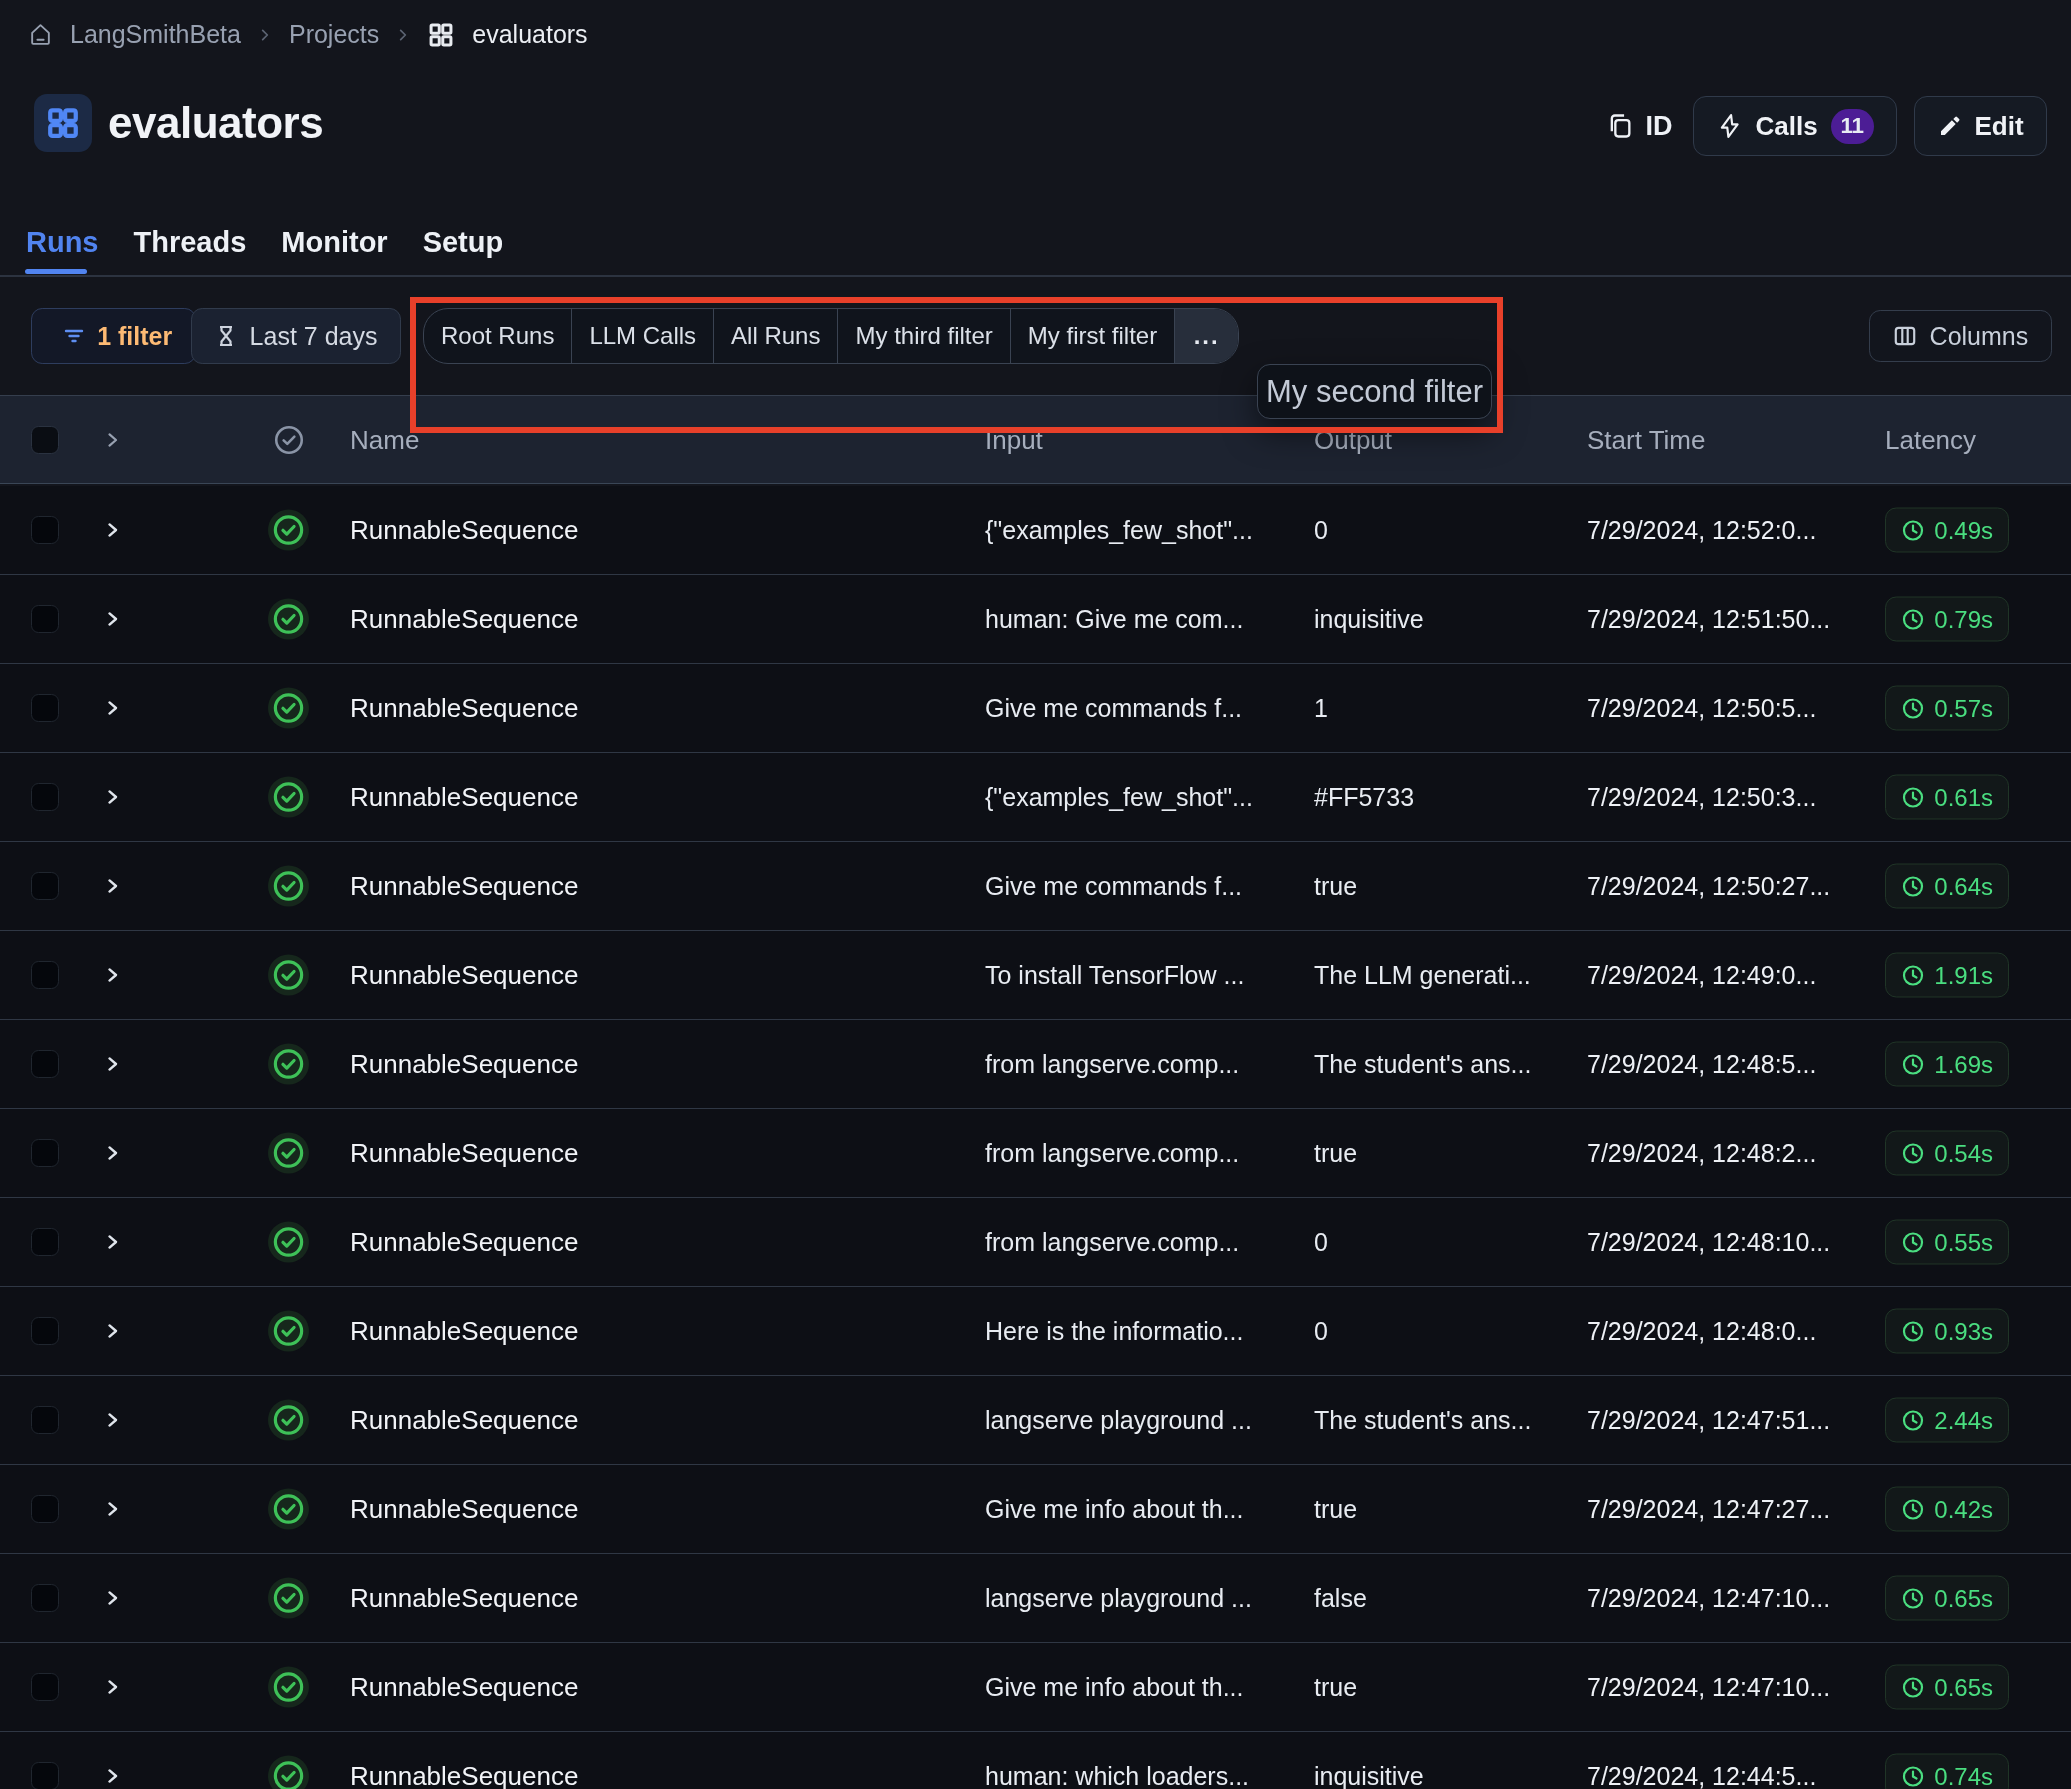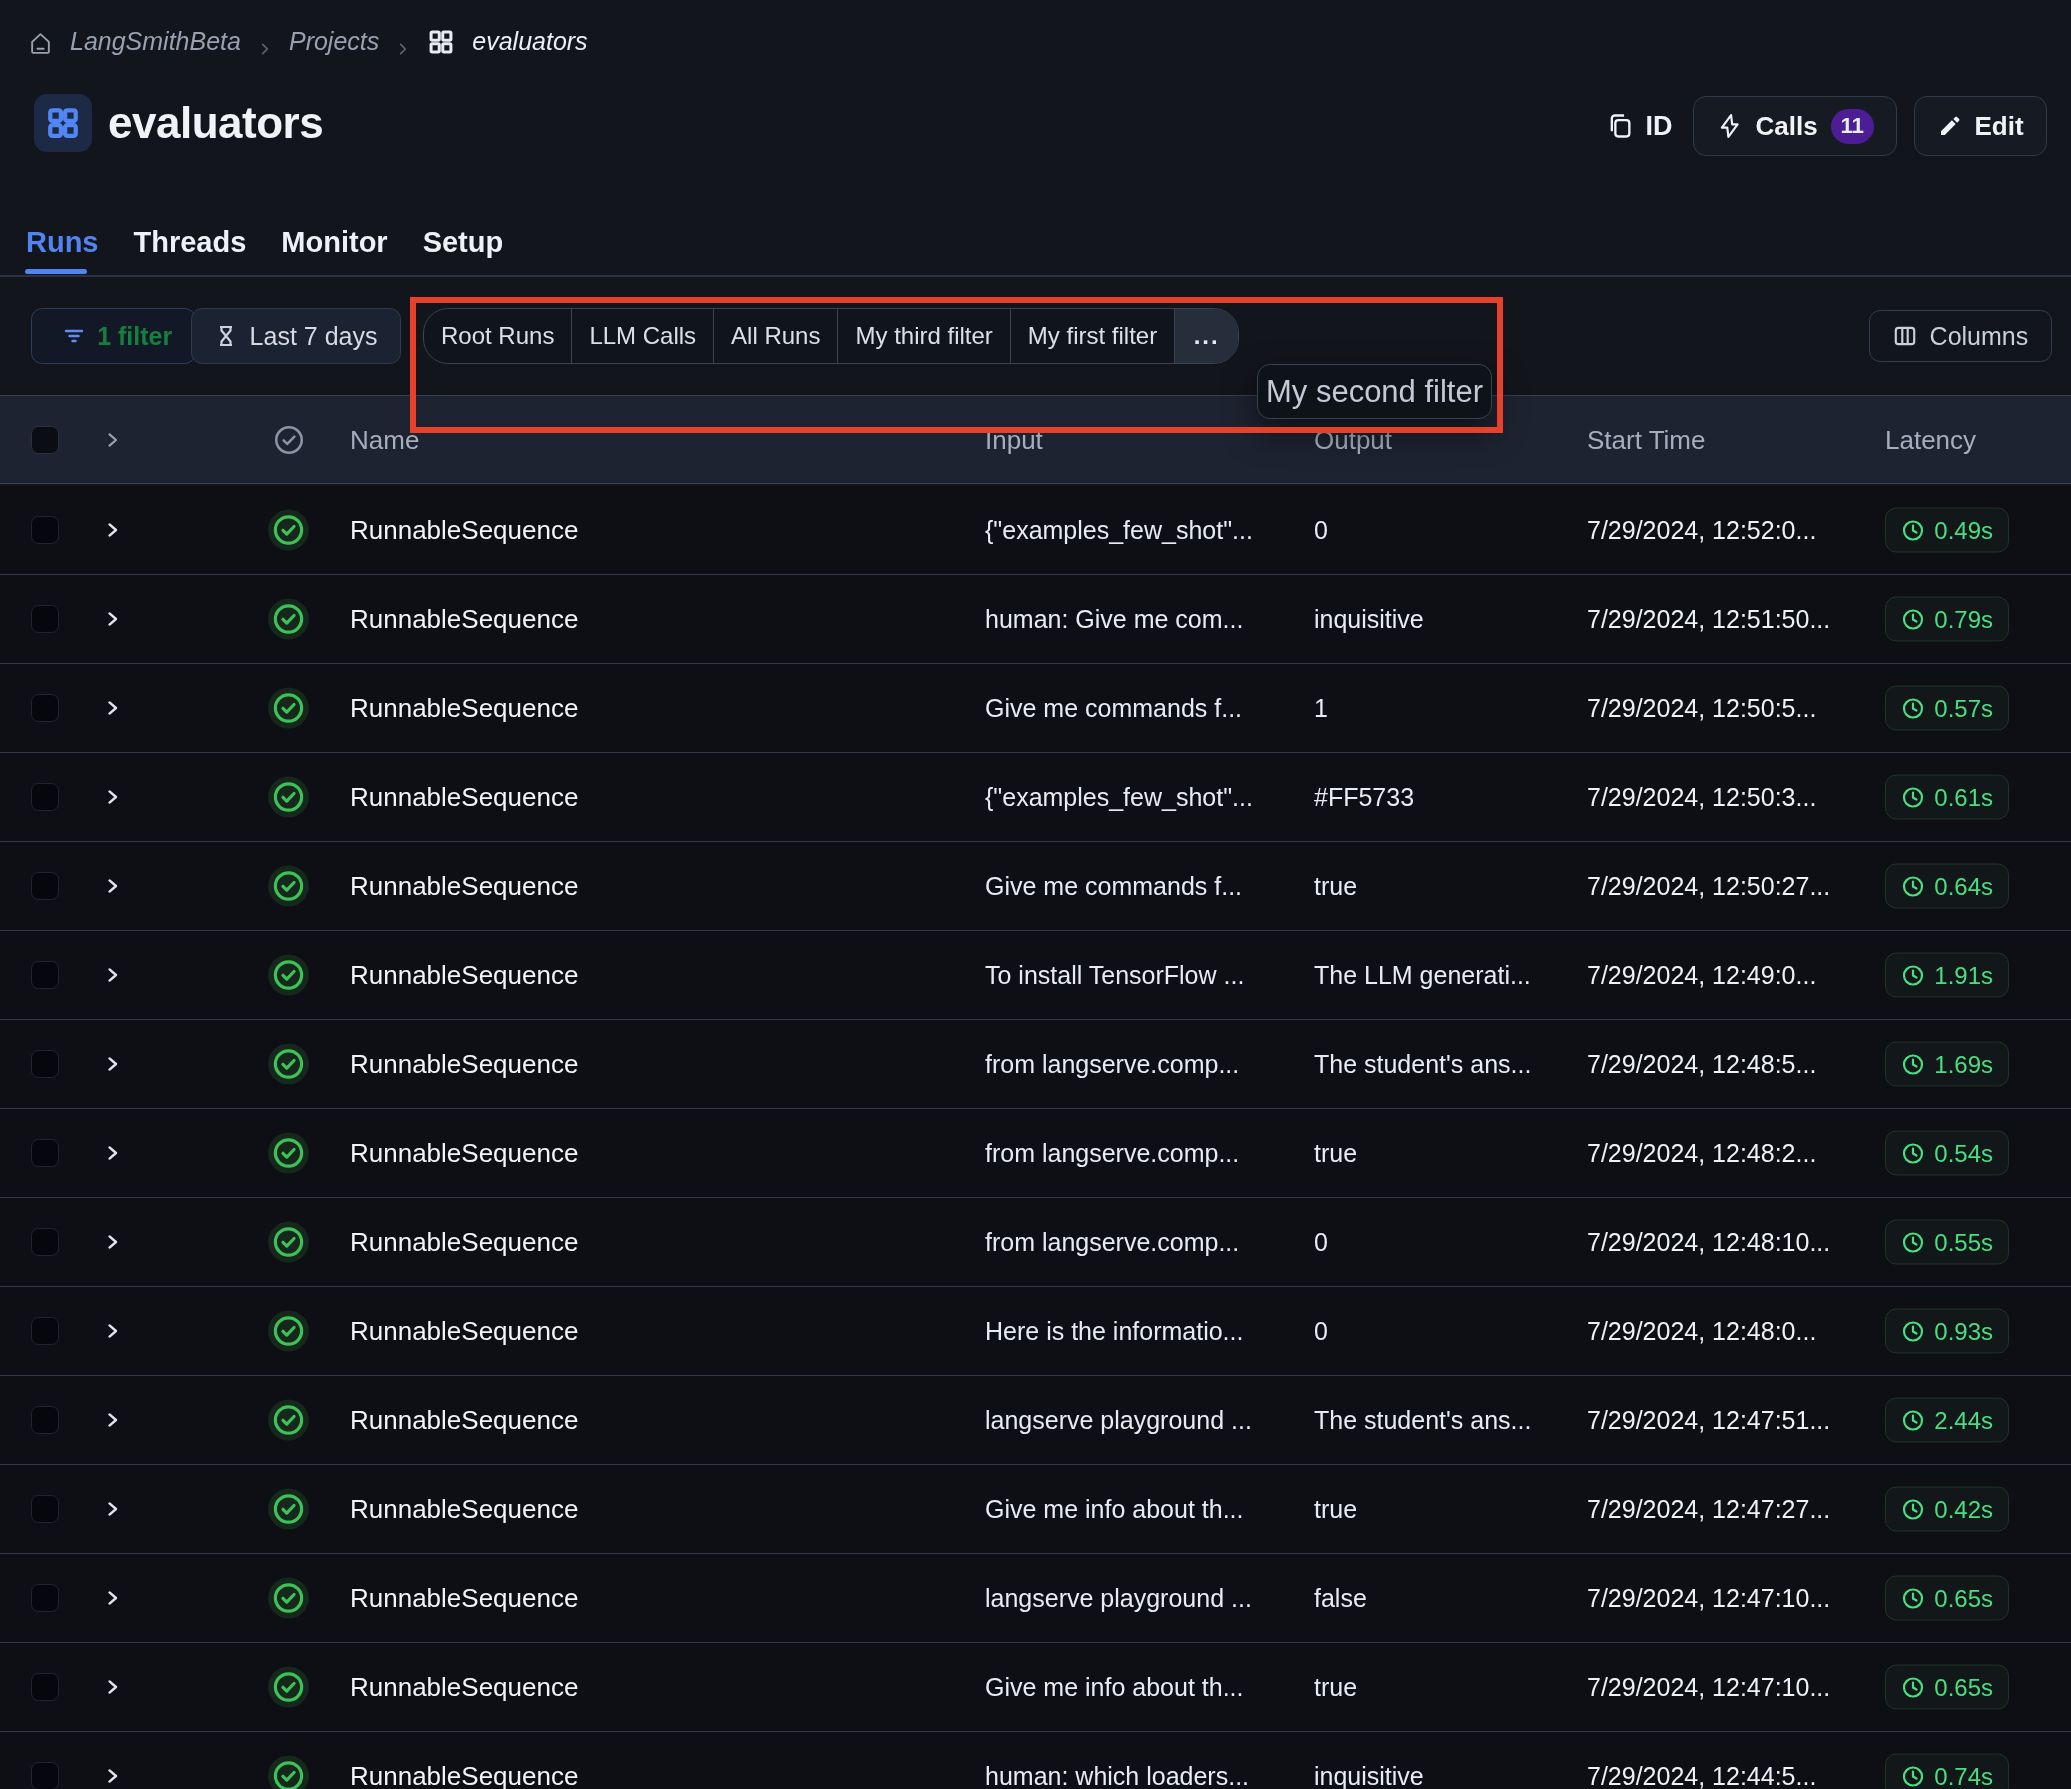--- a/index.html
+++ b/index.html
@@ -8,21 +8,21 @@
     position:relative;width:2071px;height:1790px;overflow:hidden;
     background:#13151c;
     font-family:"Liberation Sans",sans-serif;
     color:#f1f3f7;
     -webkit-font-smoothing:antialiased;
   }
   .abs{position:absolute;}
   svg{display:block;}
 
   
-  .breadcrumb{left:28px;top:13px;height:43px;display:flex;align-items:flex-end;gap:17px;font-style:italic;}
+  .breadcrumb{left:28px;top:13px;height:43px;display:flex;align-items:center;gap:17px;}
   .crumb{font-size:25px;color:#98a1b1;}
   .crumb.current{color:#eceff4;}
   .crumb-sep svg{stroke:#5b6372;}
 
   
   .title-icon-box{left:34px;top:94px;width:58px;height:58px;border-radius:13px;background:#1c2a45;
     display:flex;align-items:center;justify-content:center;}
   .page-title{left:108px;top:92px;font-size:44px;font-weight:700;letter-spacing:-0.5px;color:#f1f3f7;line-height:62px;}
 
   .header-actions{right:24px;top:96px;height:60px;display:flex;align-items:center;gap:17px;}
@@ -38,21 +38,21 @@
   .tabs{left:26px;top:226px;display:flex;gap:35px;align-items:center;}
   .tab{font-size:29px;font-weight:700;color:#eef1f6;cursor:pointer;}
   .tab.active{color:#5184f0;}
   .tab-underline{left:25px;top:269px;width:62px;height:4.7px;border-radius:2.8px;background:#5184f0;}
   .tabs-divider{left:0;top:275px;width:2071px;height:1.9px;background:#2c3340;}
 
   
   .fbtn{position:absolute;top:308px;height:56px;display:flex;align-items:center;gap:11.2px;
     border-radius:11.2px;border:1.9px solid #313b4c;background:#1b2231;padding:0 22.4px;
     font-size:25px;color:#d5dae3;font-weight:500;cursor:pointer;}
-  .filter-count{left:31px;background:#131827;border-color:#2e3d5e;color:#15803d;font-weight:600;padding-left:30px;}
+  .filter-count{left:31px;background:#131827;border-color:#2e3d5e;color:#fdba74;font-weight:600;padding-left:30px;}
   .date-range{left:191px;}
   .segmented{left:423px;top:308px;height:56px;display:flex;align-items:stretch;
     border:1.9px solid #3a4352;border-radius:25px;overflow:hidden;background:#10141c;}
   .segment{display:flex;align-items:center;padding:0 17px;font-size:24px;color:#dbe0e8;
     border-left:1.9px solid #3a4352;cursor:pointer;white-space:nowrap;}
   .segment:first-child{border-left:none;}
   .segment.overflow{background:#272e3b;color:#e6eaf1;padding:0 18.6px;font-weight:700;letter-spacing:1.9px;}
   .columns-btn{left:1869px;top:310px;height:52px;border-radius:11.2px;border:1.9px solid #343d4c;background:#12151d;
     color:#c9d0db;}
 

